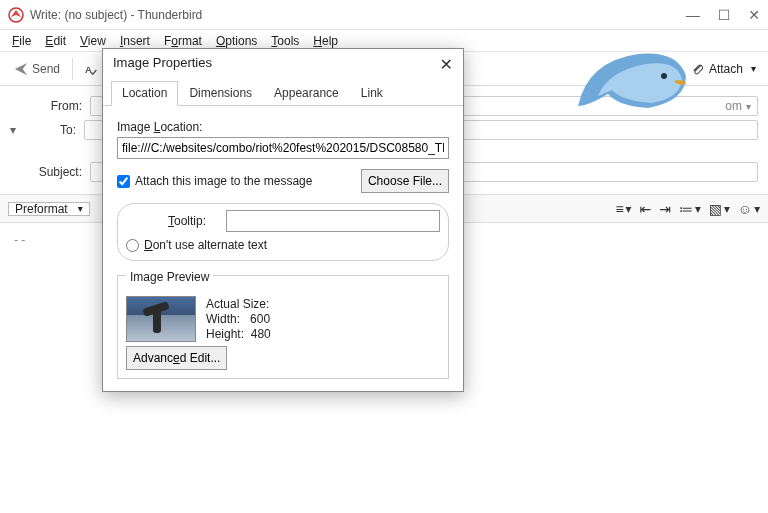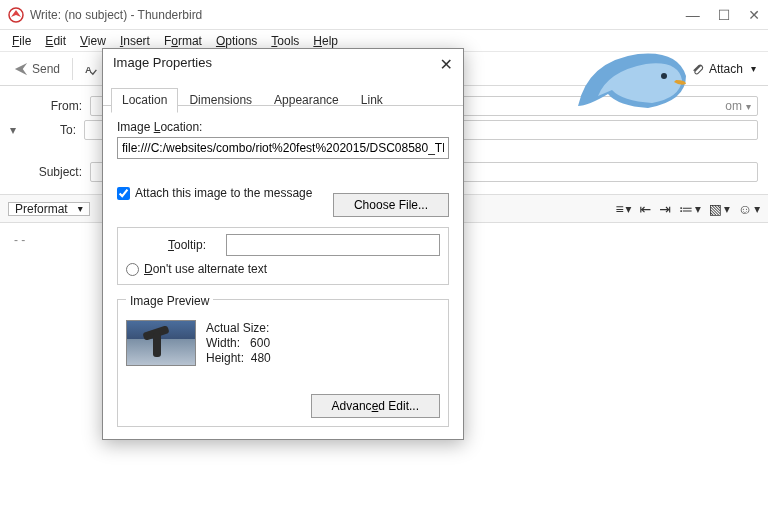--- a/index.html
+++ b/index.html
@@ -140,21 +140,21 @@
   .tabs {
     display:flex;
     padding: 0 8px;
     border-bottom:1px solid #ccc;
     gap:0;
   }
   .tab {
     padding: 4px 10px 5px;
     border:1px solid transparent;
     border-bottom:none;
-    position:relative; top:8px;
+    position:relative; top:1px;
     color:#333;
   }
   .tab.active {
     border-color:#ccc;
     background:#fff;
     border-bottom:1px solid #fff;
   }
   .modal-body {
     padding: 10px 14px 12px 14px;
   }
@@ -166,25 +166,24 @@
     font-family: inherit;
     font-size: 12px;
     height: 22px;
     background:#fff;
   }
   .row-flex { display:flex; align-items:center; gap:14px;}
   .row-flex .grow{flex:1;}
   .btn {
     border:1px solid #999;
     background: #efefef;
-    padding: 3px 20px;
+    padding: 3px 6px;
     font-family:inherit; font-size:12px;
     height: 24px;
     cursor:default;
-    margin-top:24px;
   }
   .checkbox, .radio {
     display:flex;align-items:center; gap:5px;
   }
   .checkbox input, .radio input { margin:0;}
   .group {
     border:1px solid #ccc;
     padding: 6px 8px 8px 8px;
     margin-top: 4px;
   }
@@ -220,21 +219,21 @@
     position:absolute; left:26px; top:12px;
     width:8px;height:24px;background:#2b2b2b;border-radius:3px;
   }
   .thumb::before{
     content:"";
     position:absolute; left:16px; top:8px;
     width:26px;height:8px;background:#2b2b2b;border-radius:3px;
     transform:rotate(-18deg);
   }
   .dims div{margin:1px 0;}
-  .group .row-flex.end { justify-content:flex-end; margin-top:4px;}
+  .group .row-flex.end { justify-content:flex-start; margin-top:4px;}
   .dialog-buttons {
     display:flex; justify-content:flex-end; gap:8px;
     padding: 10px 12px 12px;
   }
   .dialog-buttons .ok {
     min-width:74px;
     border:1px solid #2b6cd4;
     outline:1px solid #a9c8ee;
     background:#eef5fd;
   }
@@ -360,21 +359,21 @@
     <input class="text-input" type="text" value="file:///C:/websites/combo/riot%20fest%202015/DSC08580_The_Mighty" style="">
 
     <div class="row-flex" style="margin:10px 0 4px;">
       <label class="checkbox grow">
         <input type="checkbox" checked="" style="">
         <span>Attach this image to the message</span>
       </label>
       <button class="btn">Choose File...</button>
     </div>
 
-    <div class="group" style="margin-top:10px;">
+    <div class="group" style="margin-top:10px;border-radius:17px;">
       <div class="row-flex" style="margin-bottom:6px;">
         <span class="inline-label"><u>T</u>ooltip:</span>
         <input class="text-input" style="flex: 1 1 0%;" type="text" value="">
       </div>
       <label class="radio">
         <input type="radio" name="alt" style="">
         <span><u>D</u>on't use alternate text</span>
       </label>
     </div>
 

